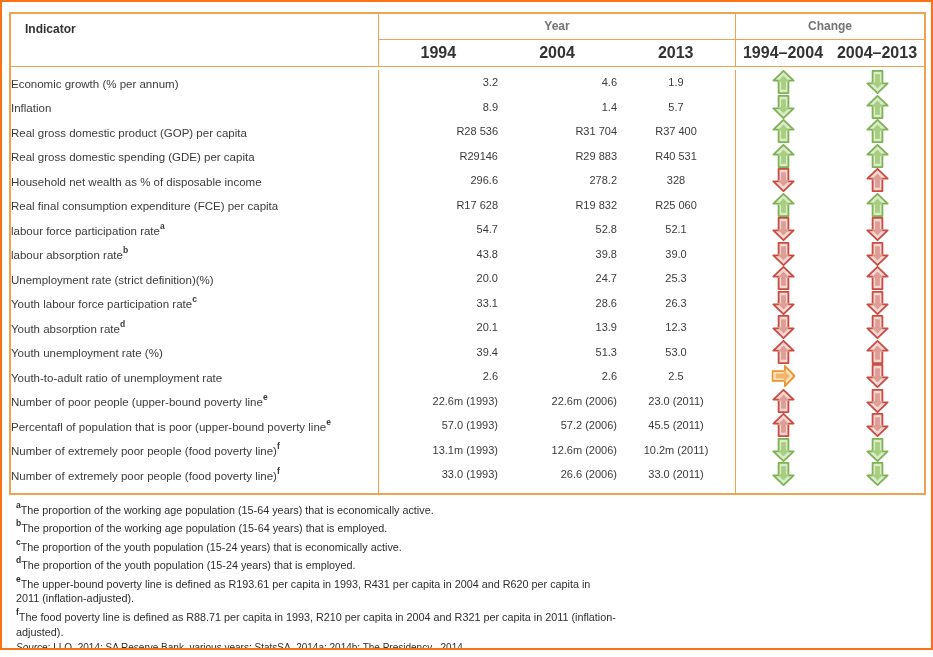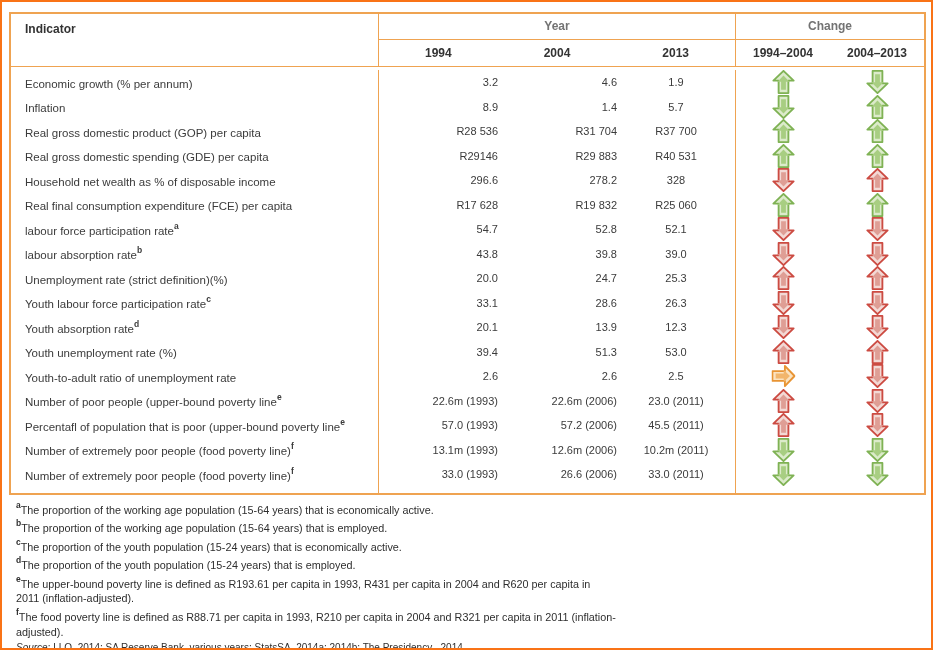--- a/index.html
+++ b/index.html
@@ -31,31 +31,31 @@
   .th-year{width:357px;border-right:1px solid #efa351;box-sizing:border-box;}
   .th-change{width:188px;box-sizing:border-box;}
   .th-group-title{
     height:25px;line-height:25px;text-align:center;
     font-weight:bold;font-size:12px;color:#737373;
     border-bottom:1px solid #efa351;
   }
   .th-sub{display:flex;height:26px;}
   .th-sub-cell{
     line-height:26px;text-align:center;
-    font-weight:bold;font-size:12px;color:#333;
+    font-weight:bold;font-size:16px;color:#333;
   }
   .th-year .th-sub-cell{width:119px;}
   .th-change .th-sub-cell{width:94px;}
   .tbody{padding-top:3px;}
   .trow{display:flex;height:24.5px;align-items:center;}
   .cell{box-sizing:border-box;}
   .c-label{
     width:368px;align-self:stretch;display:flex;align-items:center;
     border-right:1px solid #efa351;
-    padding-left:14px;font-size:11.5px;color:#3b3b3b;
+    font-size:11.5px;color:#3b3b3b;
   }
   .c-label sup{font-weight:bold;font-size:8.5px;position:relative;top:-1px;}
   .c-val{width:119px;text-align:right;font-size:11px;color:#3b3b3b;}
   .c-val.v3{align-self:stretch;display:flex;align-items:center;justify-content:center;
     border-right:1px solid #efa351;}
   .c-chg{width:94px;align-self:stretch;display:flex;align-items:center;justify-content:center;}
   .spacer-row{height:6px;display:flex;}
   .spacer-row .s1{width:368px;border-right:1px solid #efa351;box-sizing:border-box;}
   .spacer-row .s2{width:357px;border-right:1px solid #efa351;box-sizing:border-box;}
   .arrow-svg{display:block;}
@@ -131,21 +131,21 @@
             </svg>
           </div>
   </div>
 
   <div class="trow">
     <div class="cell c-label">
             <span><span class="lbl">Real gross domestic product (GOP) per capita</span><sup></sup></span>
           </div>
     <div class="cell c-val v1">R28 536</div>
     <div class="cell c-val v2">R31 704</div>
-    <div class="cell c-val v3">R37 700</div>
+    <div class="cell c-val v3">R37 400</div>
     <div class="cell c-chg ch1">
             <svg class="arrow-svg" width="23" height="24" viewBox="0 0 24 26" style="transform:rotate(0deg)">
               <path d="M12 1 L23 11.5 H17.3 V25 H6.7 V11.5 H1 Z" fill="#dcebcb" stroke="#7fb254" stroke-width="2" stroke-linejoin="round"></path>
               <path d="M12 6 L18.5 12.8 H14.6 V21.5 H9.4 V12.8 H5.5 Z" fill="#a8ce82"></path>
             </svg>
           </div>
     <div class="cell c-chg ch2">
             <svg class="arrow-svg" width="23" height="24" viewBox="0 0 24 26" style="transform:rotate(0deg)">
               <path d="M12 1 L23 11.5 H17.3 V25 H6.7 V11.5 H1 Z" fill="#dcebcb" stroke="#7fb254" stroke-width="2" stroke-linejoin="round"></path>
               <path d="M12 6 L18.5 12.8 H14.6 V21.5 H9.4 V12.8 H5.5 Z" fill="#a8ce82"></path>

